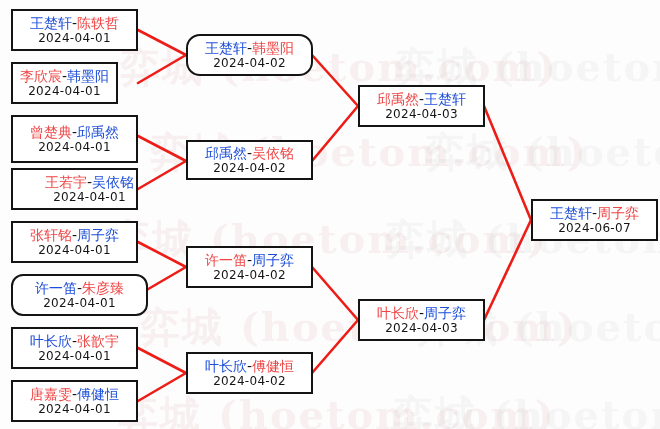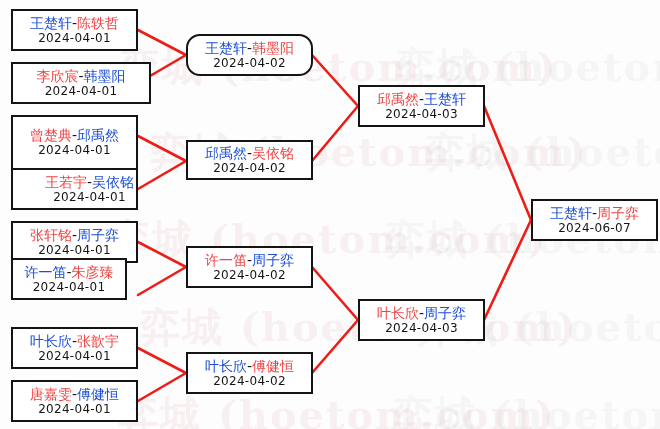--- a/index.html
+++ b/index.html
@@ -111,41 +111,41 @@
       <path d="M484,106 L531,220"></path>
       <path d="M484,320 L531,220"></path>
     </g>
   </svg>
 
   <div class="match" style="left:11px;  top:9px;   width:127px;height:42px;">
     <div class="players"><span class="p-win">王楚轩</span><span class="dash">-</span><span class="p-lose">陈轶哲</span></div>
     <div class="date">2024-04-01</div>
   </div>
 
-  <div class="match" style="left:11px;  top:62px;  width:140px;height:42px;">
+  <div class="match" style="left:11px;  top:62px;  width:107px;height:42px;">
     <div class="players"><span class="p-lose">李欣宸</span><span class="dash">-</span><span class="p-win">韩墨阳</span></div>
     <div class="date">2024-04-01</div>
   </div>
 
-  <div class="match" style="left:11px;  top:115px; width:127px;height:55px;">
+  <div class="match" style="left:11px;  top:115px; width:127px;height:48px;">
     <div class="players"><span class="p-lose">曾楚典</span><span class="dash">-</span><span class="p-win">邱禹然</span></div>
     <div class="date">2024-04-01</div>
   </div>
 
   <div class="match" style="left:11px;  top:168px; width:127px;height:42px;padding-left:30px;">
     <div class="players"><span class="p-lose">王若宇</span><span class="dash">-</span><span class="p-win">吴依铭</span></div>
     <div class="date">2024-04-01</div>
   </div>
 
   <div class="match" style="left:11px;  top:221px; width:127px;height:42px;">
     <div class="players"><span class="p-lose">张轩铭</span><span class="dash">-</span><span class="p-win">周子弈</span></div>
     <div class="date">2024-04-01</div>
   </div>
 
-  <div class="match" style="left:11px;  top:258px; width:116px;height:42px;">
+  <div class="match" style="left:11px;  top:274px; width:137px;height:42px;border-radius:12px;">
     <div class="players"><span class="p-win">许一笛</span><span class="dash">-</span><span class="p-lose">朱彦臻</span></div>
     <div class="date">2024-04-01</div>
   </div>
 
   <div class="match" style="left:11px;  top:327px; width:127px;height:42px;">
     <div class="players"><span class="p-win">叶长欣</span><span class="dash">-</span><span class="p-lose">张歆宇</span></div>
     <div class="date">2024-04-01</div>
   </div>
 
   <div class="match" style="left:11px;  top:380px; width:127px;height:42px;">

